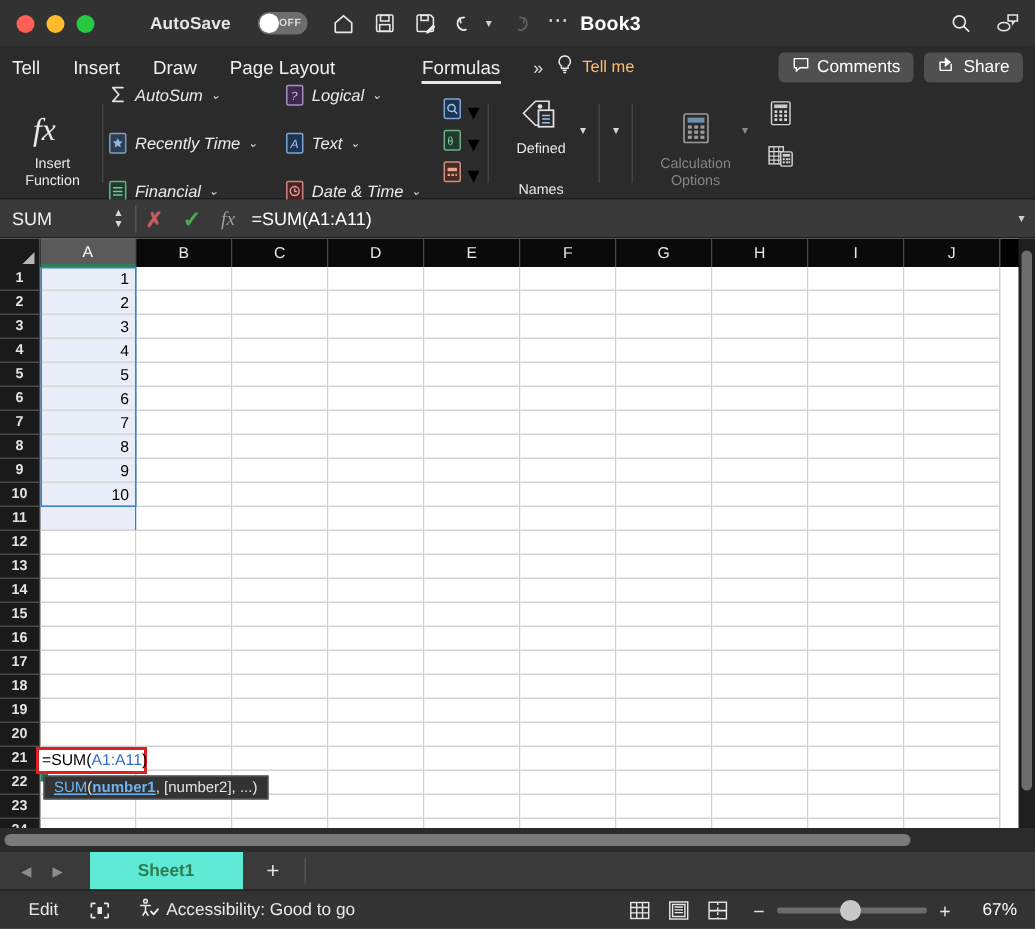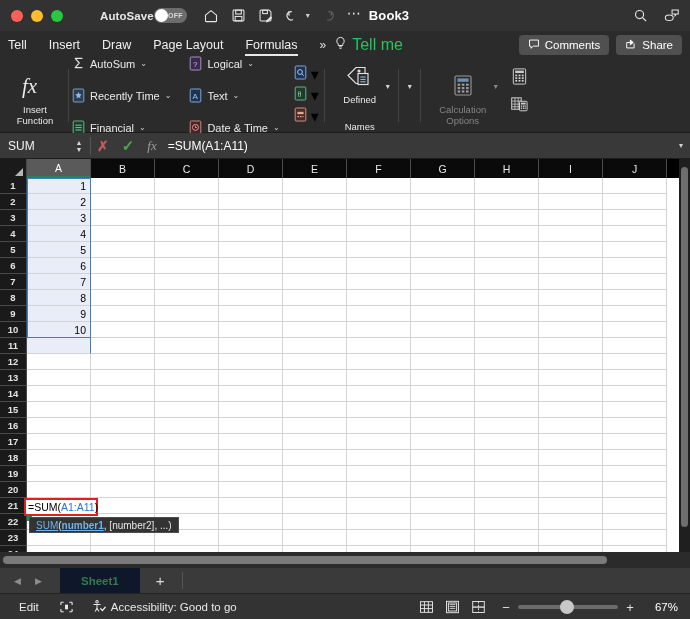--- a/index.html
+++ b/index.html
@@ -17,21 +17,21 @@
     position: absolute; top: 0; left: 0; width: 690px; height: 31px;
     background: #323232;
     display: flex; align-items: center;
   }
   .traffic { display: flex; align-items: center; gap: 8px; margin-left: 11px; }
   .tl { width: 12px; height: 12px; border-radius: 50%; display: block; }
   .tl.red { background: #ff5f57; }
   .tl.yellow { background: #febc2e; }
   .tl.green { background: #28c840; }
 
-  .autosave-wrap { display: flex; align-items: center; margin-left: 37px; gap: 0; }
+  .autosave-wrap { display: flex; align-items: center; margin-left: 37px; gap: 18px; }
   .autosave-label { color: #e6e6e6; font-size: 11.5px; font-weight: 600; letter-spacing: .1px; }
   .toggle {
     width: 33px; height: 15px; border-radius: 8px; background: #6d6d6d;
     position: relative; display: flex; align-items: center;
   }
   .toggle .knob {
     width: 13px; height: 13px; border-radius: 50%; background: #ffffff;
     position: absolute; left: 1px;
   }
   .toggle .off-txt {
@@ -53,27 +53,27 @@
   
   .tabbar {
     position: absolute; top: 31px; left: 0; width: 690px; height: 27px;
     background: #2b2b2b; display: flex; align-items: center;
   }
   .tab {
     color: #efefef; font-size: 12.5px; padding: 0 0px; margin-right: 22px;
     position: relative; height: 27px; display: flex; align-items: center;
   }
   .tab:first-child { margin-left: 8px; }
-  .tab.active { font-weight: 400; }
+  .tab.active { font-weight: 400; margin-left: 36px; }
   .tab.active::after {
     content: ""; position: absolute; bottom: 2px; left: 0; right: 0;
     height: 2px; background: #e8e8e8;
   }
   .chev2 { color: #e2e2e2; font-size: 12px; margin-right: 9px; letter-spacing: -1px; }
-  .tellme { display: flex; align-items: center; gap: 5px; color: #22c55e; font-size: 16px; }
+  .tellme { display: flex; align-items: center; gap: 5px; color: #fdba74; font-size: 11px; }
   .tab-right { position: absolute; right: 8px; top: 0; height: 27px; display: flex; align-items: center; gap: 7px; padding-left: 32px; }
   .pillbtn {
     background: #505050; border-radius: 4px; height: 20px; display: flex; align-items: center;
     gap: 5px; padding: 0 9px; color: #ffffff; font-size: 11.5px;
   }
 
   
   .ribbon {
     position: absolute; top: 58px; left: 0; width: 690px; height: 75px;
     background: #2b2b2b; display: flex; align-items: stretch;
@@ -86,21 +86,21 @@
 
   .bigbtn {
     display: flex; flex-direction: column; align-items: center; justify-content: center;
     width: 58px; color: #e9e9e9; font-size: 9.5px; line-height: 11px; text-align: center;
     height: 72px; padding-top: 2px;
   }
   .bigbtn .glyph { height: 34px; display: flex; align-items: flex-end; justify-content: center; }
   .bigbtn .lbl { margin-top: 3px; }
   .bigbtn.dim { color: #858585; }
 
-  .stack3 { display: flex; flex-direction: column; justify-content: center; height: 72px; gap: 17px; padding: 0 4px; }
+  .stack3 { display: flex; flex-direction: column; justify-content: center; height: 72px; gap: 17px; padding: 0 4px; font-style: italic; }
   .srow { display: flex; align-items: center; gap: 5px; height: 18px; color: #eaeaea; font-size: 11px; white-space: nowrap; }
   .srow .mini { width: 13px; height: 15px; display: block; flex: 0 0 13px; }
   .srow .cv { color: #d6d6d6; font-size: 8px; line-height: 1; }
   .srow .nm { }
 
   .iconcol { display: flex; flex-direction: column; justify-content: center; height: 72px; gap: 3px; padding: 0 5px; }
   .irow { display: flex; align-items: center; gap: 4px; height: 18px; }
   .calcpair { display: flex; flex-direction: column; gap: 5px; padding-left: 4px; }
 
   
@@ -207,23 +207,23 @@
     background: #7a7a7a; border-radius: 4px;
   }
 
   
   .sheetbar {
     position: absolute; top: 568px; left: 0; width: 690px; height: 25px;
     background: #3a3a3a; display: flex; align-items: center;
   }
   .navarrows { display: flex; align-items: center; gap: 14px; margin-left: 14px; color: #8d8d8d; font-size: 9px; }
   .sheettab {
-    margin-left: 18px; height: 25px; min-width: 80px; background: #0f172a;
+    margin-left: 18px; height: 25px; min-width: 80px; background: #5eead4;
     display: flex; align-items: center; justify-content: center;
-    color: #2f7d4f; font-size: 11.5px; font-weight: 700; padding: 0 10px;
+    color: #2f7d4f; font-size: 11.5px; font-weight: 700; padding: 0 32px;
   }
   .addsheet { margin-left: 16px; color: #dcdcdc; font-size: 15px; font-weight: 300; }
   .sb-div { width: 1px; height: 17px; background: #555555; margin-left: 17px; }
 
   
   .statusbar {
     position: absolute; top: 593px; left: 0; width: 690px; height: 26px;
     background: #333333; display: flex; align-items: center;
     border-top: 1px solid #222222;
   }

